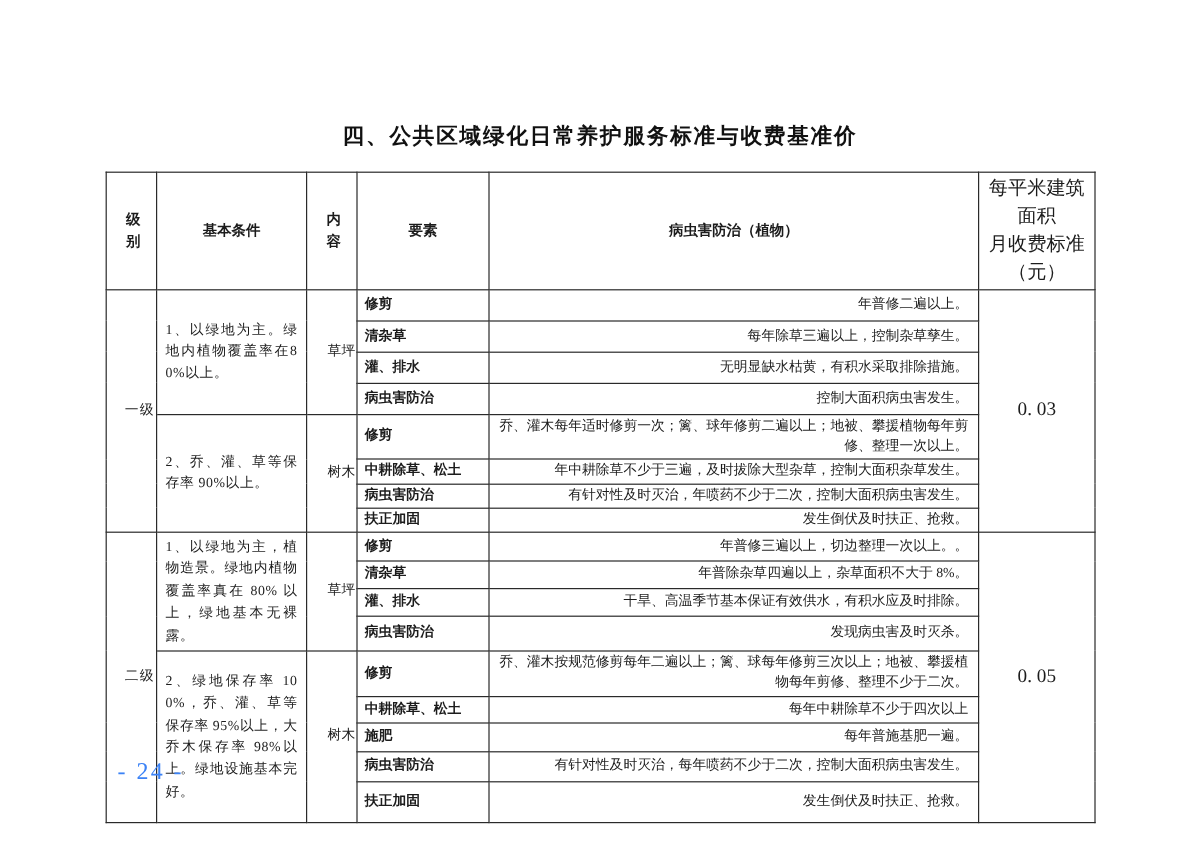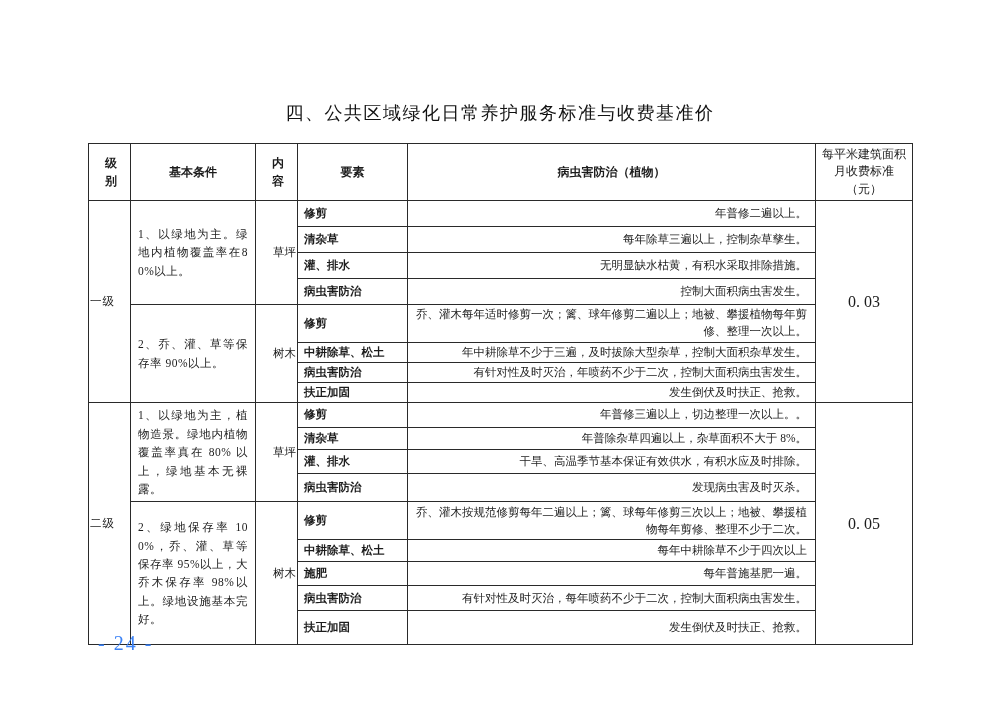--- a/index.html
+++ b/index.html
@@ -18,21 +18,21 @@
   }
   .doc-title {
     position: absolute;
     top: 101px;
     left: 0;
     width: 100%;
     margin: 0;
     text-align: center;
     font-family: "Liberation Sans", "DejaVu Sans", sans-serif;
     font-size: 18px;
-    font-weight: normal;
+    font-weight: bold;
     letter-spacing: 1.5px;
     color: #111111;
   }
   table.std-table {
     position: absolute;
     left: 88px;
     top: 143px;
     width: 824px;
     border-collapse: collapse;
     table-layout: fixed;
@@ -45,26 +45,26 @@
     word-break: break-all;
   }
   .std-table th {
     font-weight: bold;
     font-size: 12px;
     text-align: center;
     padding: 2px 16px;
   }
   .std-table th.fee-header {
     font-weight: normal;
-    font-size: 12px;
+    font-size: 16px;
     line-height: 1.45;
     padding: 2px 2px;
   }
   td.level-cell {
-    text-align: left;
+    text-align: right;
     letter-spacing: 1px;
   }
   td.cond-cell {
     text-align: justify;
     text-justify: inter-character;
     padding: 3px 7px;
     line-height: 1.6;
     letter-spacing: 0.5px;
     vertical-align: middle;
   }

